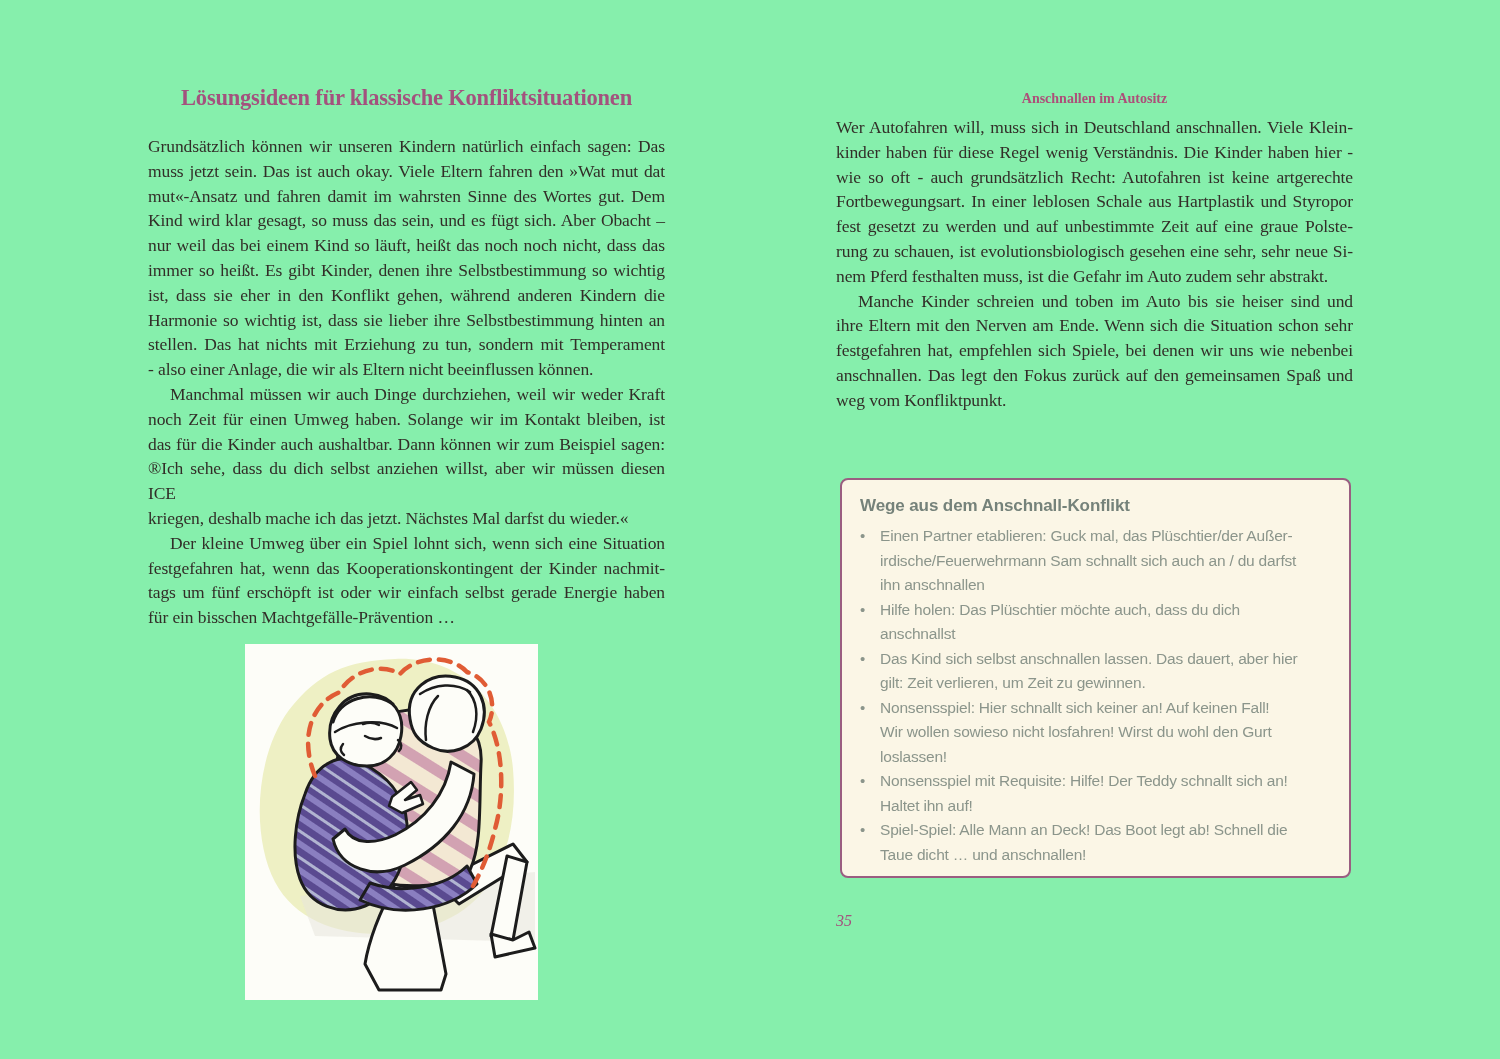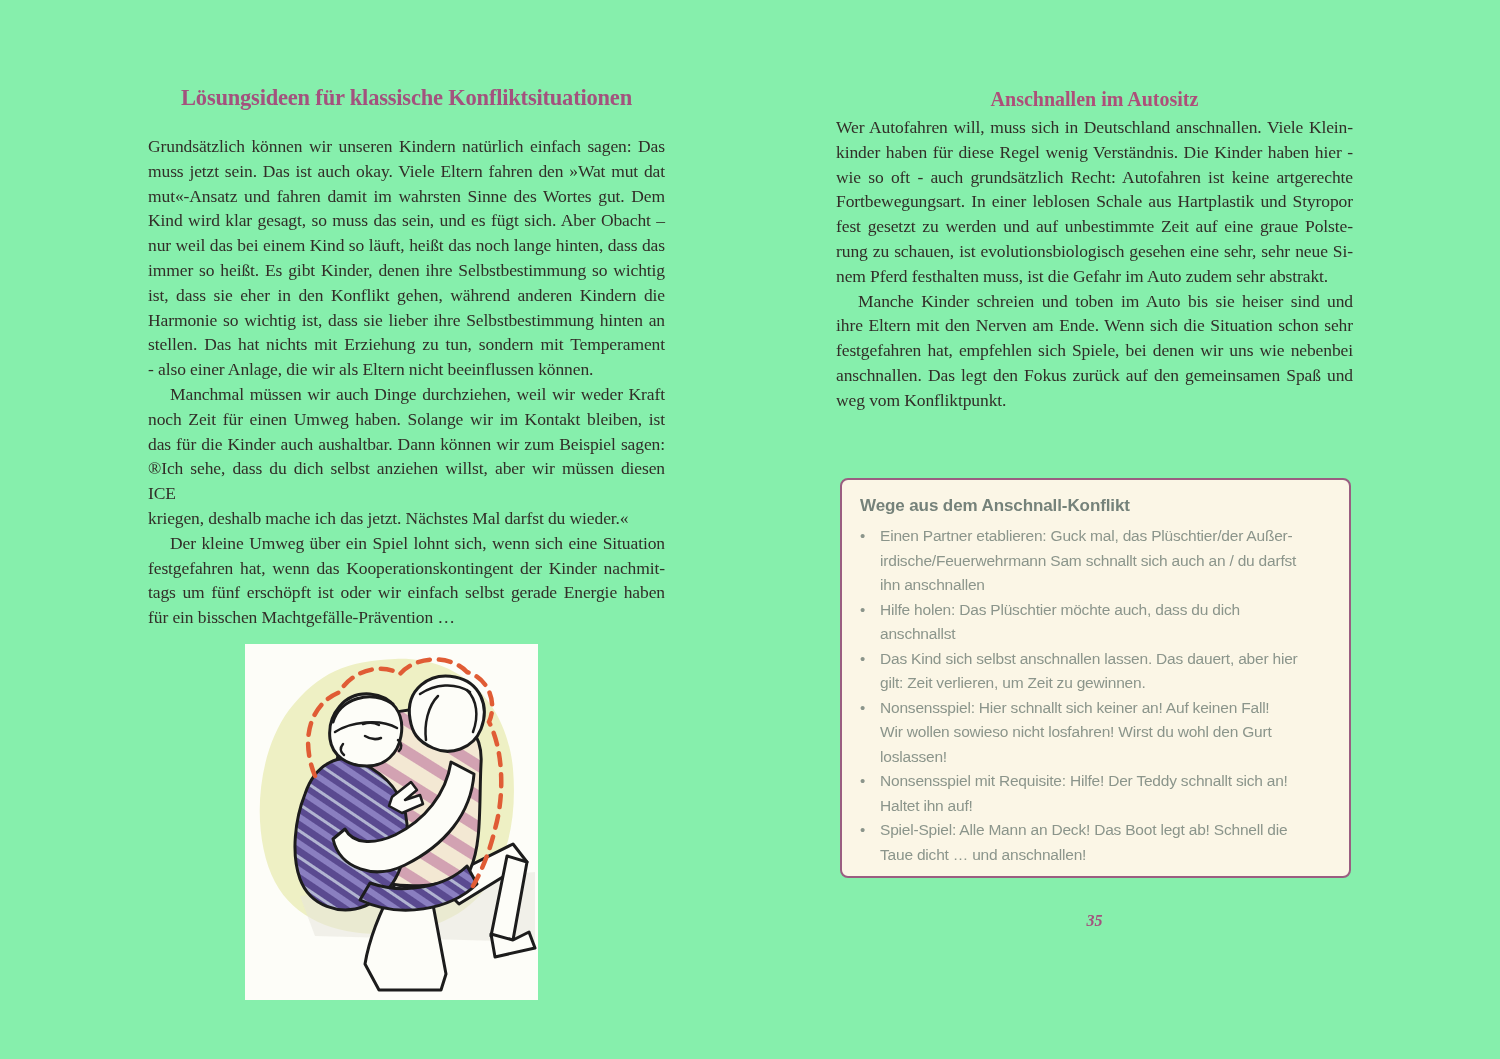--- a/index.html
+++ b/index.html
@@ -15,21 +15,21 @@
   .col-left{left:148px;top:84px;}
   .col-right{left:836px;top:88px;}
   h1.page-heading{
     margin:0 0 22px 0;
     font-size:22.5px;line-height:28px;
     font-weight:bold;text-align:center;
     color:#a3527e;letter-spacing:-0.2px;
   }
   h2.page-heading{
     margin:0 0 5px 0;
-    font-size:20px;line-height:22px;
+    font-size:14px;line-height:22px;
     font-weight:bold;text-align:center;
     color:#ad4f79;
   }
   .body-text{font-size:17.5px;line-height:24.8px;letter-spacing:-0.1px;}
   .para{margin:0;}
   .para .line{text-align:justify;text-align-last:justify;}
   .para .line.last{text-align-last:left;}
   .para.indent .line:first-child{text-indent:22px;}
   .illustration{
     position:absolute;left:245px;top:644px;width:293px;height:356px;
@@ -46,38 +46,38 @@
   .tip-title{
     font-size:17px;font-weight:bold;color:#75827a;
     line-height:24px;margin-bottom:6px;letter-spacing:-0.1px;
   }
   .tip-bullets{font-size:15.5px;color:#8b958b;line-height:24.5px;letter-spacing:-0.2px;}
   .bullet-item{display:flex;align-items:flex-start;}
   .bullet-marker{flex:0 0 20px;text-align:left;font-size:15px;line-height:24.5px;}
   .bullet-text{flex:1;}
   .page-number{
     position:absolute;left:836px;top:912px;width:517px;
-    text-align:center;font-size:16px;font-style:italic;font-weight:bold;
+    text-align:left;font-size:16px;font-style:italic;font-weight:normal;
     color:#a3527e;
   }
 </style>
 </head>
 <body>
 
 <div class="spread">
 
   <div class="column col-left">
     <h1 class="page-heading">Lösungsideen für klassische Konfliktsituationen</h1>
     <div class="body-text">
         <div class="para">
           <div class="line">Grundsätzlich können wir unseren Kindern natürlich einfach sagen: Das</div>
           <div class="line">muss jetzt sein. Das ist auch okay. Viele Eltern fahren den »Wat mut dat</div>
           <div class="line">mut«-Ansatz und fahren damit im wahrsten Sinne des Wortes gut. Dem</div>
           <div class="line">Kind wird klar gesagt, so muss das sein, und es fügt sich. Aber Obacht –</div>
-          <div class="line">nur weil das bei einem Kind so läuft, heißt das noch lange hinten, dass das</div>
+          <div class="line">nur weil das bei einem Kind so läuft, heißt das noch noch nicht, dass das</div>
           <div class="line">immer so heißt. Es gibt Kinder, denen ihre Selbstbestimmung so wichtig</div>
           <div class="line">ist, dass sie eher in den Konflikt gehen, während anderen Kindern die</div>
           <div class="line">Harmonie so wichtig ist, dass sie lieber ihre Selbstbestimmung hinten an</div>
           <div class="line">stellen. Das hat nichts mit Erziehung zu tun, sondern mit Temperament</div>
           <div class="line last">- also einer Anlage, die wir als Eltern nicht beeinflussen können.</div>
         </div>
         <div class="para indent">
           <div class="line">Manchmal müssen wir auch Dinge durchziehen, weil wir weder Kraft</div>
           <div class="line">noch Zeit für einen Umweg haben. Solange wir im Kontakt bleiben, ist</div>
           <div class="line">das für die Kinder auch aushaltbar. Dann können wir zum Beispiel sagen:</div>

